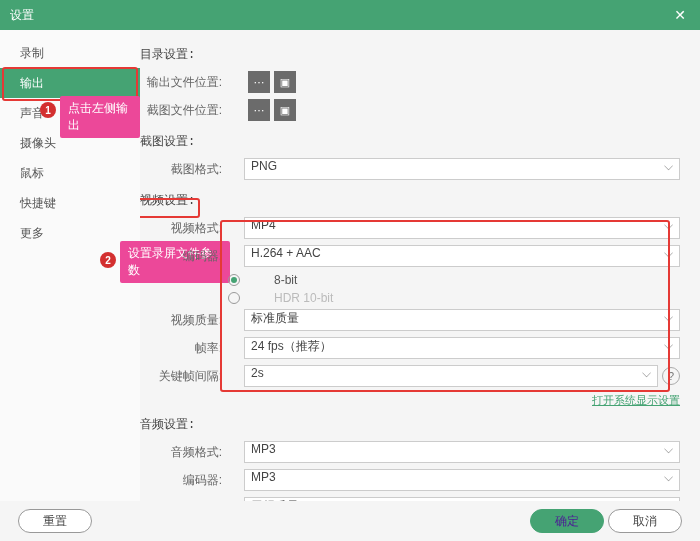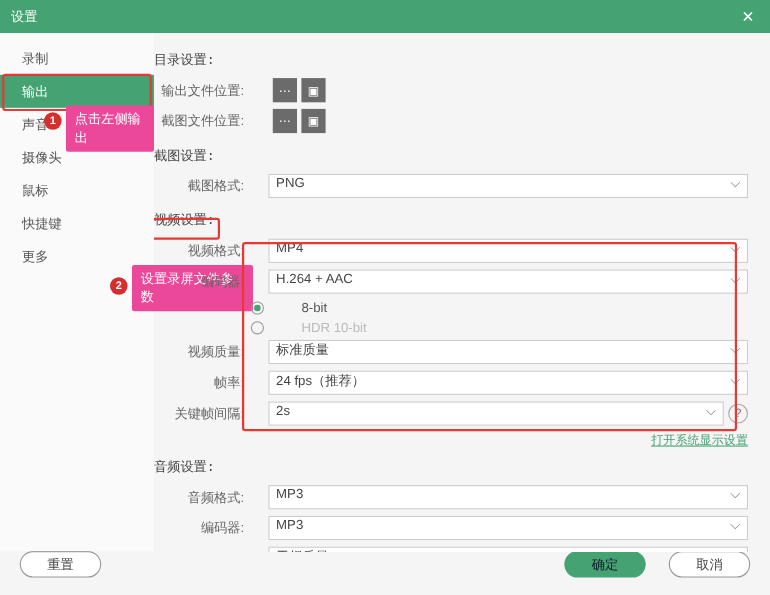--- a/index.html
+++ b/index.html
@@ -35,23 +35,23 @@
 
 .radio-row { display: flex; align-items: center; margin-left: 88px; margin-bottom: 4px; gap: 28px; }
 .radio { width: 12px; height: 12px; border: 1px solid #999; border-radius: 50%; margin-right: 6px; display: inline-flex; align-items: center; justify-content: center; }
 .radio.checked::after { content: ""; width: 6px; height: 6px; border-radius: 50%; background: #45a373; }
 .radio-label { color: #555; }
 .radio-label.disabled { color: #bbb; }
 
 .help { width: 18px; height: 18px; border: 1px solid #aaa; border-radius: 50%; margin-left: 4px; display: flex; align-items: center; justify-content: center; color: #777; cursor: pointer; font-size: 11px; }
 .link { color: #45a373; text-decoration: underline; cursor: pointer; font-size: 11px; margin-left: auto; text-align: right; }
 
-.footer { height: 40px; display: flex; align-items: flex-start; padding: 0 18px; gap: 21px; }
+.footer { height: 40px; display: flex; align-items: center; padding: 0 18px; gap: 4px; }
 .btn { height: 24px; padding: 0 24px; border-radius: 12px; border: 1px solid #999; background: #fff; color: #444; cursor: pointer; font-size: 12px; display: inline-flex; align-items: center; }
-.btn.primary { background: #45a373; border-color: #45a373; color: #0f172a; }
+.btn.primary { background: #45a373; border-color: #45a373; color: #4c1d95; }
 .footer .spacer { flex: 1; }
 </style>
 </head>
 <body>
 
 <div class="titlebar">
   <span class="title">设置</span>
   <span class="close">✕</span>
 </div>
 

